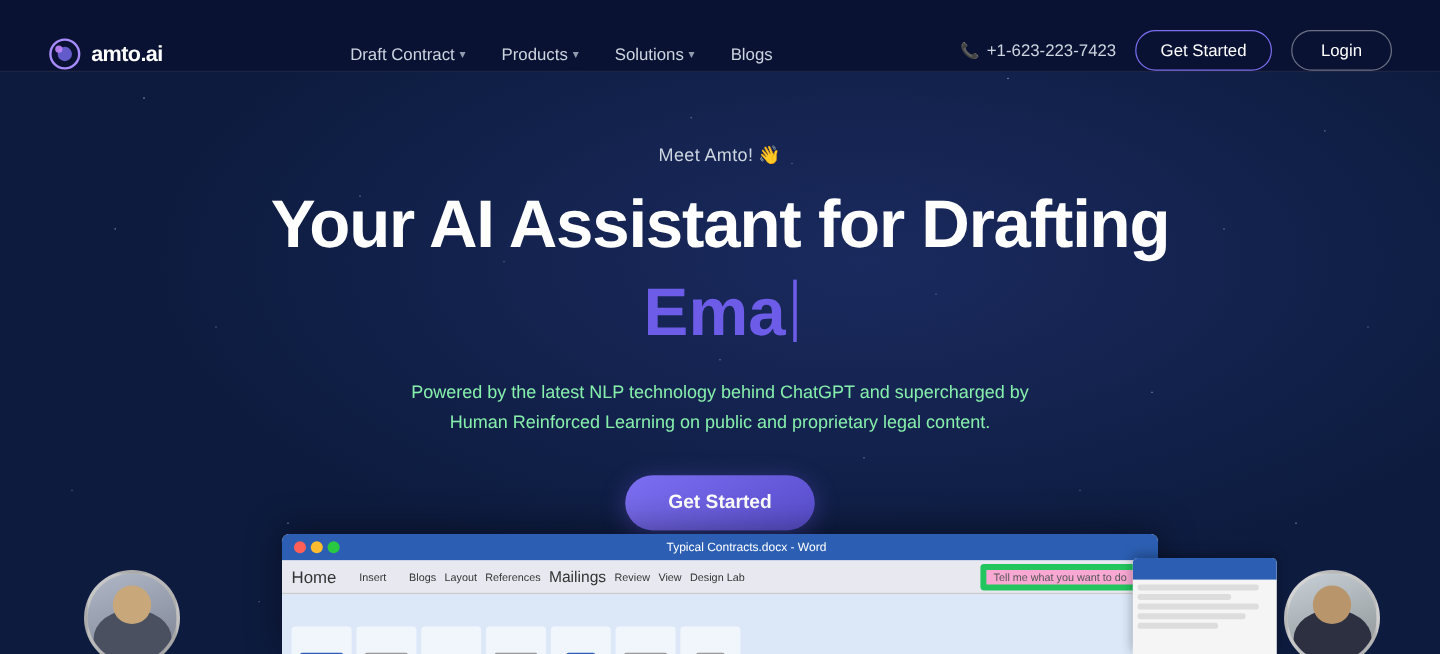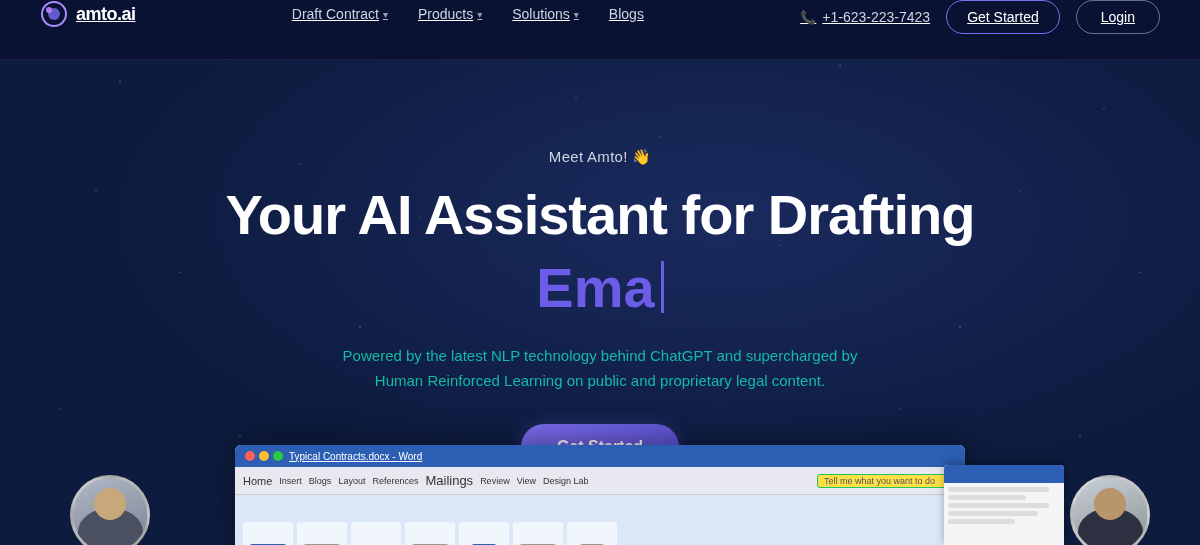--- a/index.html
+++ b/index.html
@@ -53,27 +53,26 @@
         radial-gradient(1px 1px at 48% 18%, rgba(255,255,255,0.4) 0%, transparent 100%),
         radial-gradient(1px 1px at 72% 88%, rgba(255,255,255,0.5) 0%, transparent 100%),
         radial-gradient(1px 1px at 18% 92%, rgba(255,255,255,0.3) 0%, transparent 100%);
     }
 
     
     nav {
       position: relative;
       z-index: 10;
       display: flex;
-      align-items: flex-start;
+      align-items: flex-end;
       justify-content: space-between;
       padding: 0 40px;
       height: 60px;
       background: rgba(10, 18, 50, 0.95);
       border-bottom: 1px solid rgba(255,255,255,0.08);
-      text-decoration: underline;
     }
 
     .nav-logo {
       display: flex;
       align-items: center;
       gap: 8px;
     }
 
     .logo-icon {
       width: 28px;
@@ -142,21 +141,20 @@
 
     
     .hero {
       position: relative;
       z-index: 5;
       display: flex;
       flex-direction: column;
       align-items: center;
       padding-top: 60px;
       text-align: center;
-      margin-top: 28px;
     }
 
     .meet-amto {
       font-size: 15px;
       color: #cdd5e0;
       margin-bottom: 18px;
       letter-spacing: 0.3px;
     }
 
     .hero-title {
@@ -190,21 +188,21 @@
       animation: blink 1s step-end infinite;
     }
 
     @keyframes blink {
       0%, 100% { opacity: 1; }
       50% { opacity: 0; }
     }
 
     .hero-description {
       font-size: 15px;
-      color: #14b8a6;
+      color: #86efac;
       max-width: 540px;
       line-height: 1.7;
       margin-bottom: 30px;
     }
 
     .btn-get-started-hero {
       padding: 14px 36px;
       background: linear-gradient(135deg, #7c6ef0, #5a4fcf);
       border: none;
       color: #fff;
@@ -278,21 +276,21 @@
       display: flex;
       align-items: center;
       padding: 0 10px;
       gap: 6px;
     }
 
     .word-titlebar-text {
       color: #fff;
       font-size: 10px;
       flex: 1;
-      text-decoration: underline;
+      text-align: center;
     }
 
     .word-dots {
       display: flex;
       gap: 4px;
     }
 
     .word-dot {
       width: 10px;
       height: 10px;
@@ -451,31 +449,31 @@
 <div class="word-preview">
   <div class="word-titlebar">
     <div class="word-dots">
       <div class="word-dot" style="background:#ff5f57;"></div>
       <div class="word-dot" style="background:#febc2e;"></div>
       <div class="word-dot" style="background:#28c840;"></div>
     </div>
     <span class="word-titlebar-text">Typical Contracts.docx - Word</span>
   </div>
   <div class="word-toolbar">
-    <span style="font-size:11px;color:#333;margin-right:4px;">Home</span>
-    <span style="font-size:9px;color:#333;margin-right:4px;">Insert</span>
+    <span style="font-size:14px;color:#333;margin-right:16px;">Home</span>
+    <span style="font-size:9px;color:#333;margin-right:16px;">Insert</span>
     <span style="font-size:9px;color:#333;margin-right:4px;">Blogs</span>
     <span style="font-size:9px;color:#333;margin-right:4px;">Layout</span>
     <span style="font-size:9px;color:#333;margin-right:4px;">References</span>
     <span style="font-size:13px;color:#333;margin-right:4px;">Mailings</span>
     <span style="font-size:9px;color:#333;margin-right:4px;">Review</span>
     <span style="font-size:9px;color:#333;margin-right:4px;">View</span>
     <span style="font-size:9px;color:#333;">Design Lab</span>
     <div style="flex:1;"></div>
-    <div style="background:#fde047;border:1px solid #22c55e;border-radius:3px;padding:1px 6px;font-size:9px;color:#555;width:140px;">Tell me what you want to do</div>
+    <div style="background:#f9a8d4;border:5px solid #22c55e;border-radius:3px;padding:1px 6px;font-size:9px;color:#555;width:140px;">Tell me what you want to do</div>
   </div>
   <div class="word-ribbon">
 
     <div class="ribbon-block">
       <div class="ribbon-line colored"></div>
       <div class="ribbon-line short"></div>
       <div class="ribbon-line"></div>
     </div>
     <div class="ribbon-block">
       <div class="ribbon-line"></div>

